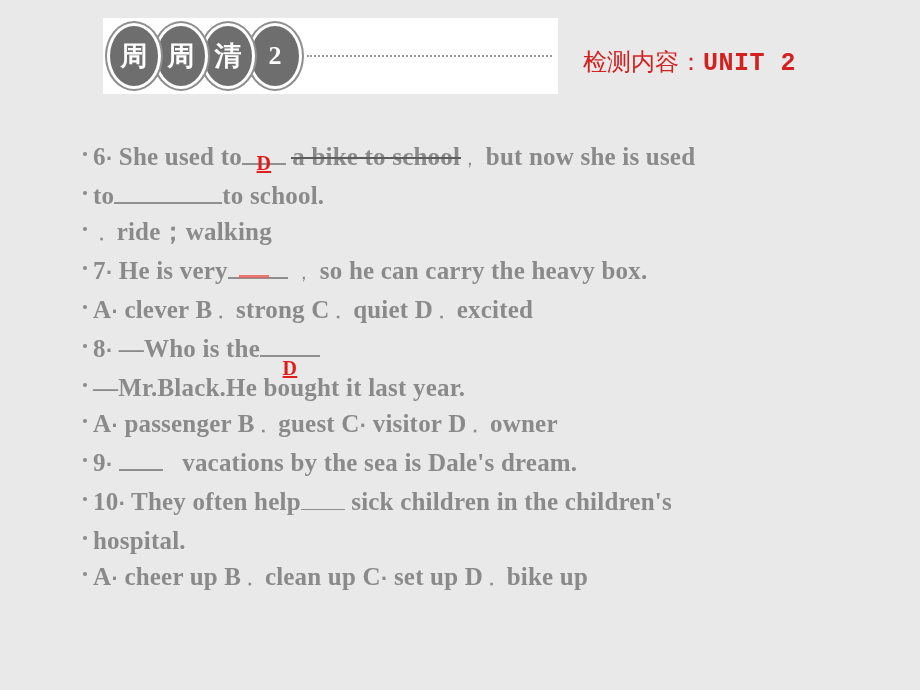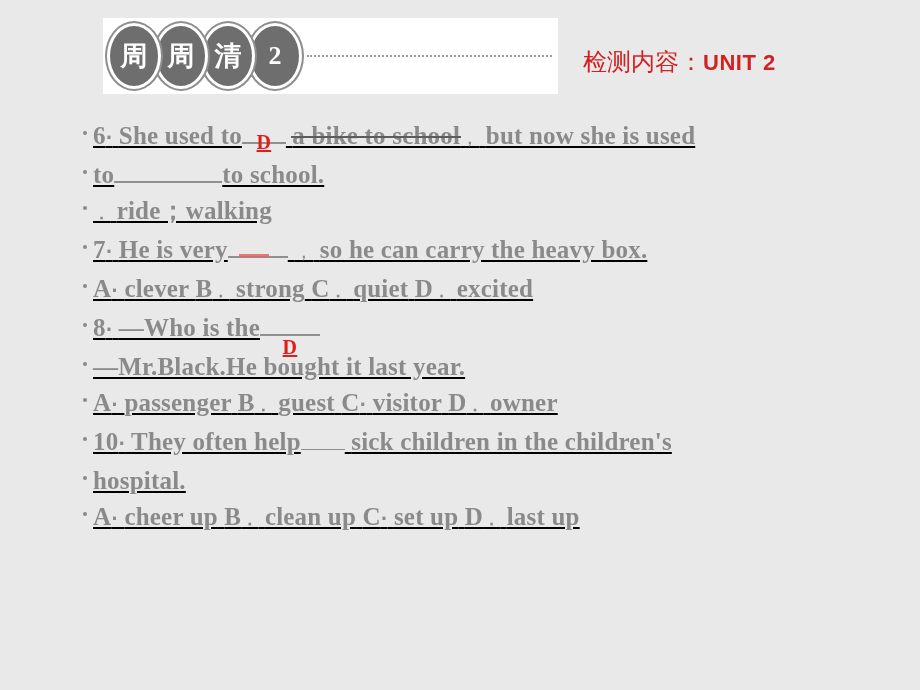--- a/index.html
+++ b/index.html
@@ -86,33 +86,32 @@
     color: #d32020;
     white-space: nowrap;
     font-size: 25px;
   }
   #unit-title .cn {
     font-family: Liberation Serif, serif;
     font-size: 24px;
     font-weight: normal;
   }
   #unit-title .en {
-    font-family: Liberation Sans, sans-serif;
-    font-size: 22px;
+    font-family: Liberation Mono, monospace;
+    font-size: 25px;
     font-weight: bold;
     letter-spacing: 0.5px;
   }
 
   
   #question-list {
     position: absolute;
     left: 82px;
-    top: 119px;
+    top: 140px;
     width: 800px;
-    text-decoration: underline;
   }
   .q-line {
     color: #8a8a8a;
     font-family: "Liberation Serif", serif;
     font-size: 25px;
     font-weight: bold;
     line-height: 33px;
     margin-bottom: 3px;
     position: relative;
     padding-left: 11px;
@@ -277,36 +276,41 @@
     <span>A</span><span class="dotsep">·</span>
     <span>passenger</span>
     <span>B</span><span class="dotsep">．</span>
     <span>guest</span>
     <span>C</span><span class="dotsep">·</span>
     <span>visitor</span>
     <span>D</span><span class="dotsep">．</span>
     <span>owner</span>
   </div>
 
+  <div class="q-line">
+    <span>9</span><span class="dotsep">·</span>
+    <span class="blank w-sm"></span>
+    &nbsp;&nbsp;<span>vacations by the sea is Dale's dream.</span>
+  </div>
 
   <div class="q-line justify">
     <span class="jtext">
       <span>10</span><span class="dotsep">·</span>
       <span>They often help</span><span class="blank w-sm" style="border-bottom-width:1px;"></span>
       <span>sick children in the children's</span>
     </span>
   </div>
   <div class="q-line" style="padding-left:11px;">
     <span style="position:absolute;left:1px;top:12px;"></span>
     <span>hospital.</span>
   </div>
   <div class="q-line">
     <span>A</span><span class="dotsep">·</span>
     <span>cheer up</span>
     <span>B</span><span class="dotsep">．</span>
     <span>clean up</span>
     <span>C</span><span class="dotsep">·</span>
     <span>set up</span>
     <span>D</span><span class="dotsep">．</span>
-    <span>last up</span>
+    <span>bike up</span>
   </div>
 
 </div>
 
 </body></html>

